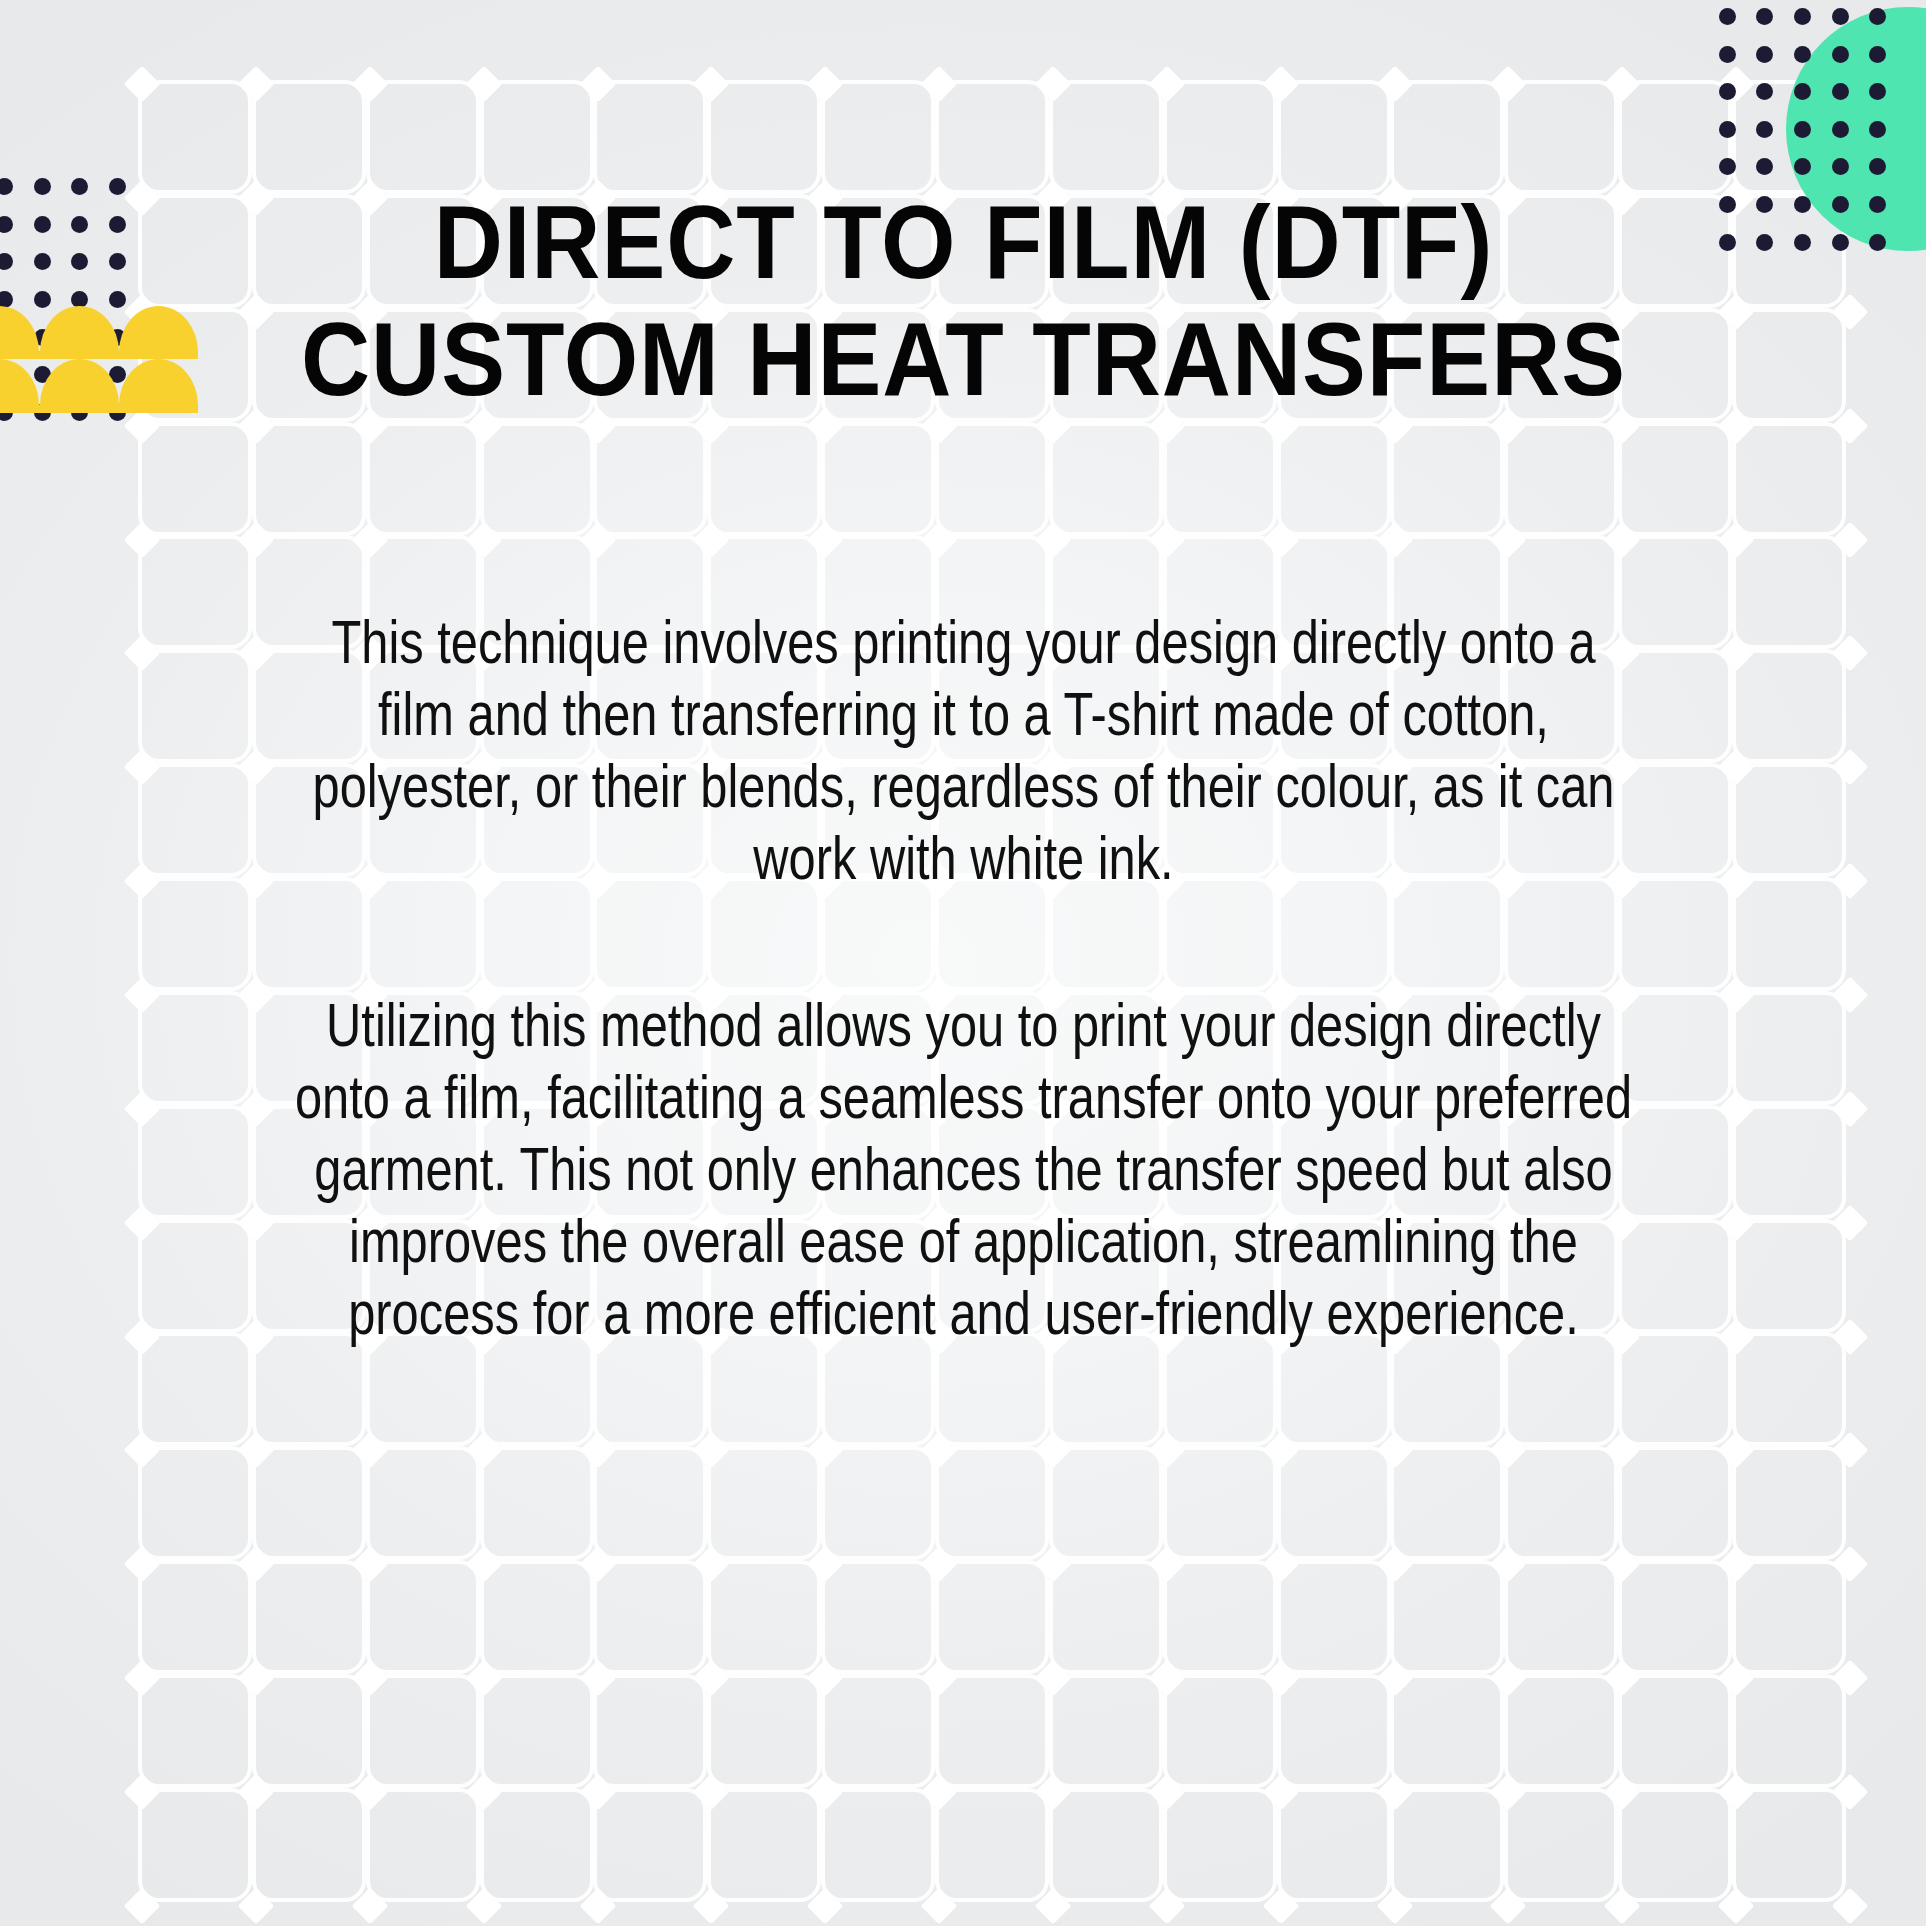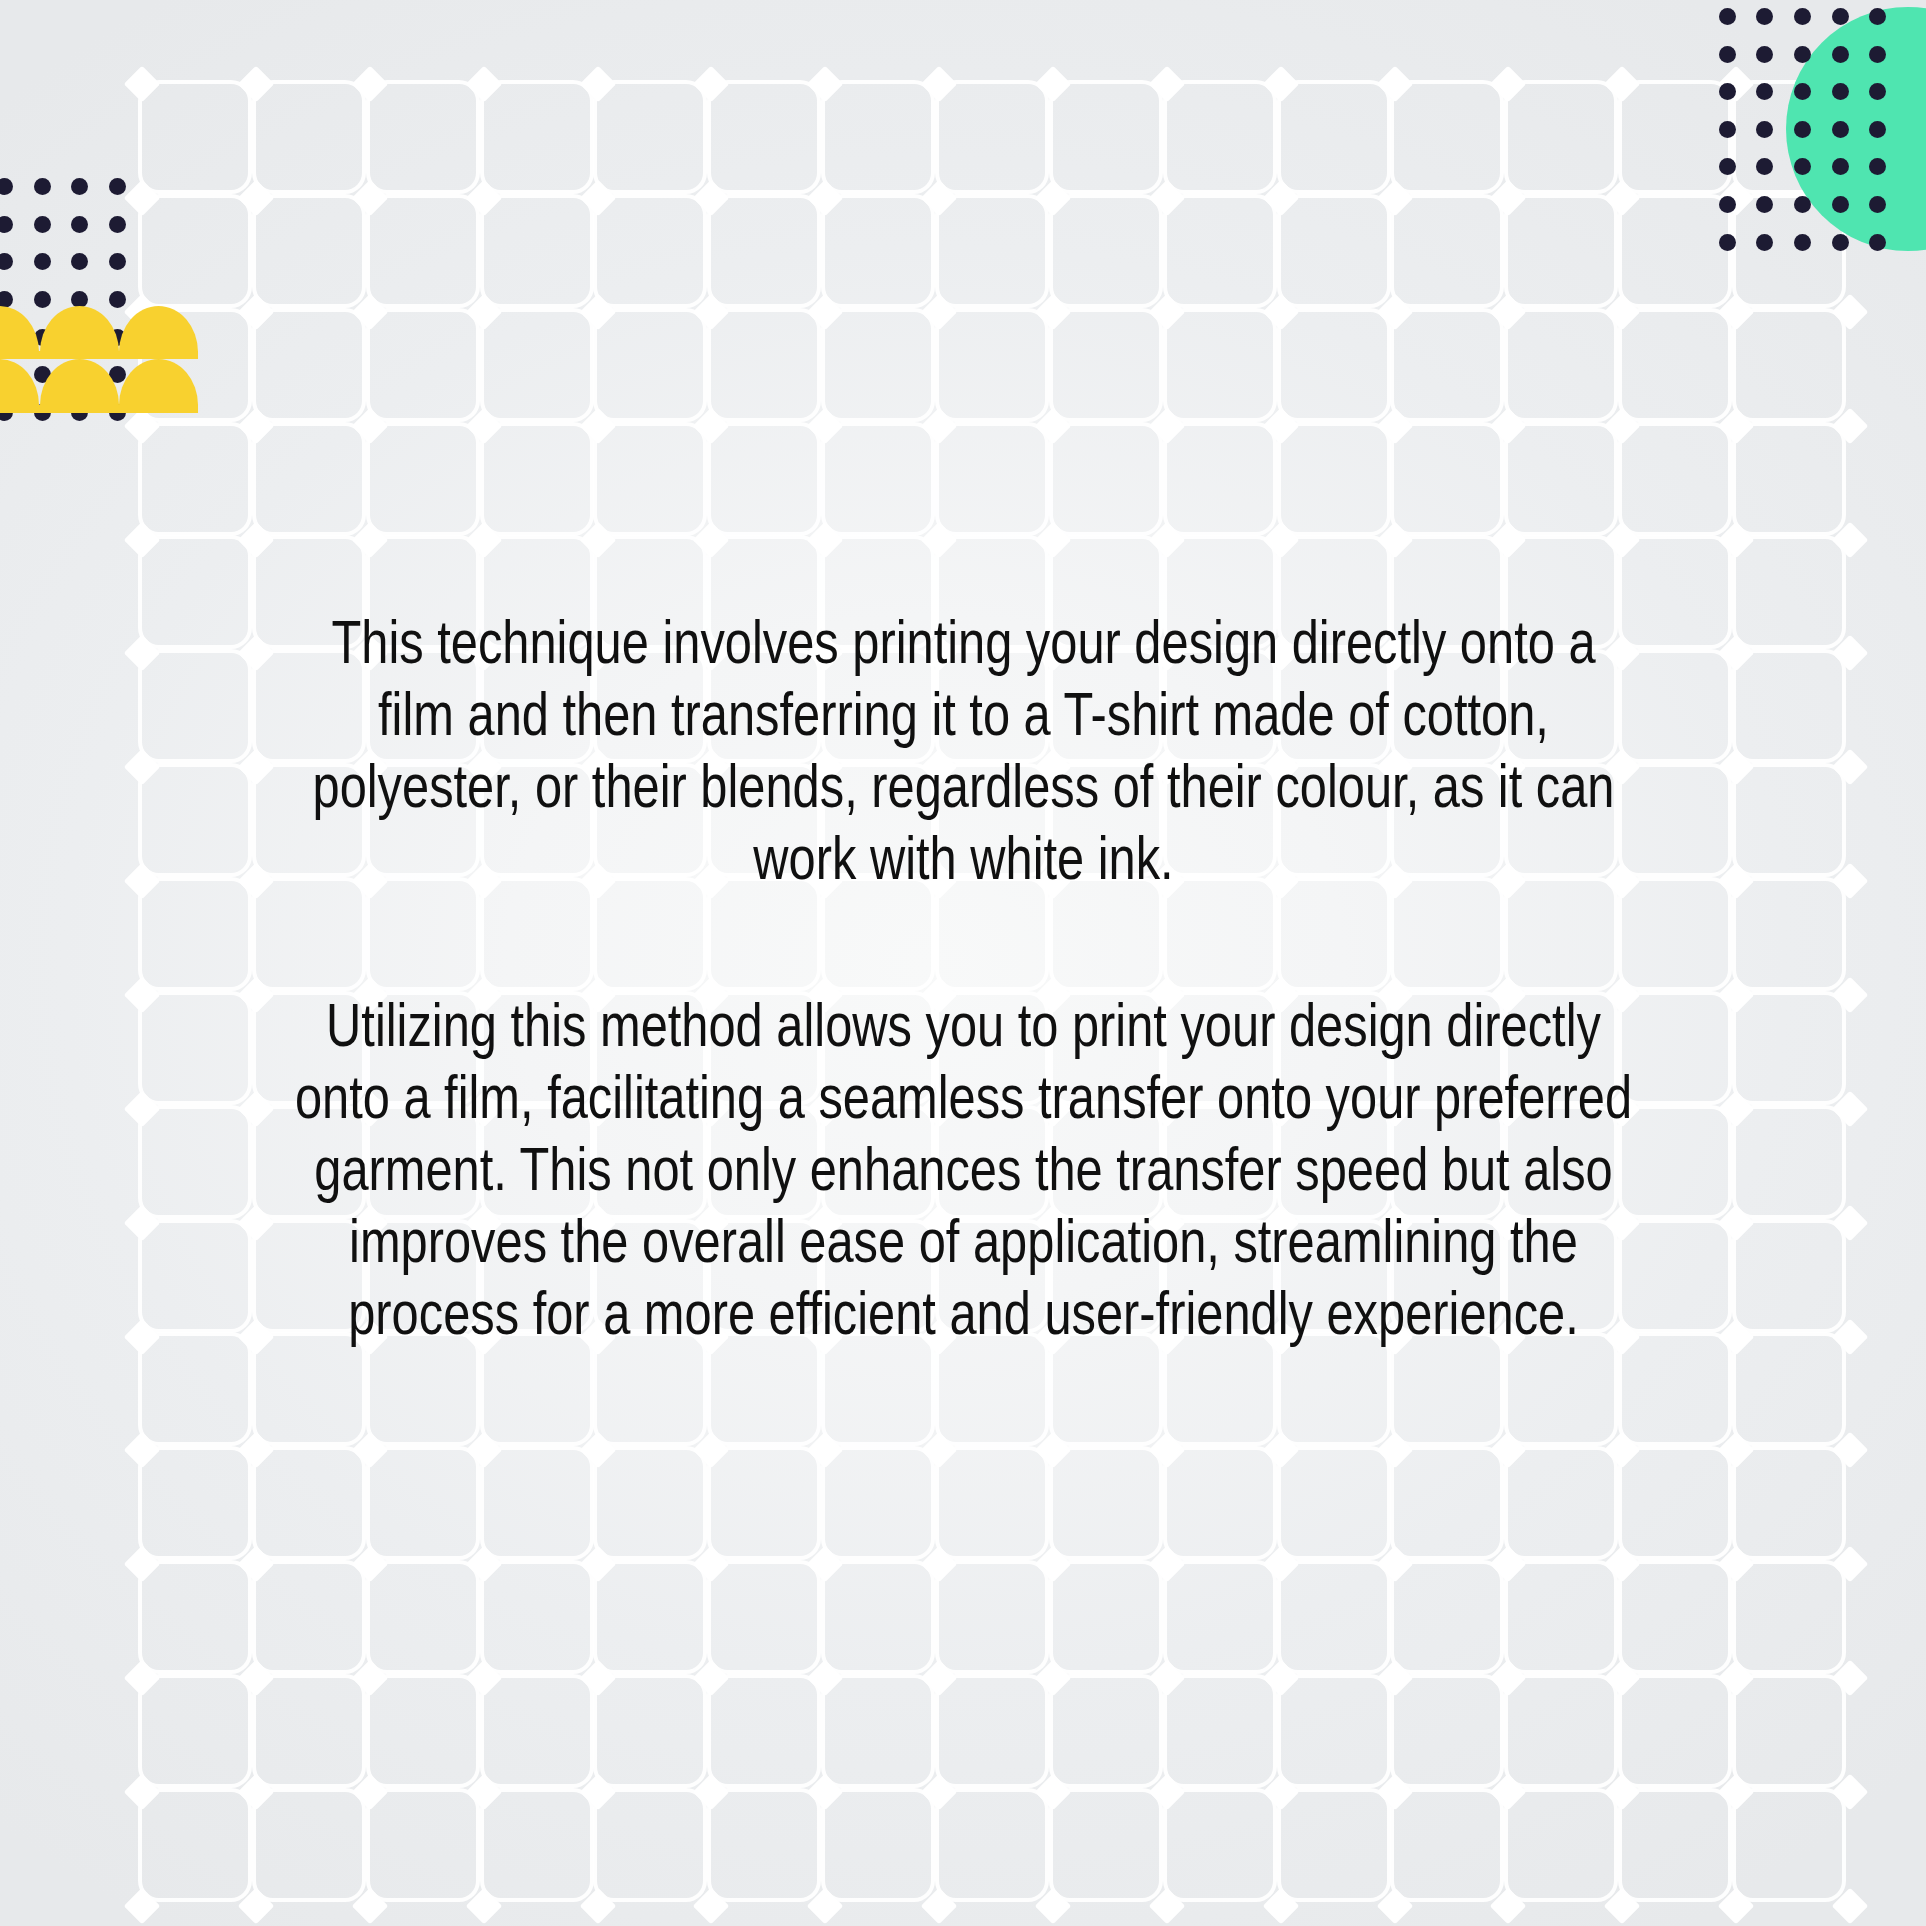--- a/index.html
+++ b/index.html
@@ -718,20 +718,24 @@
       <div class="dot" style="left: 1869px; top: 196px; width: 17px; height: 17px; background: rgb(29, 27, 51);"></div>
       <div class="dot" style="left: 1719px; top: 234px; width: 17px; height: 17px; background: rgb(29, 27, 51);"></div>
       <div class="dot" style="left: 1756px; top: 234px; width: 17px; height: 17px; background: rgb(29, 27, 51);"></div>
       <div class="dot" style="left: 1794px; top: 234px; width: 17px; height: 17px; background: rgb(29, 27, 51);"></div>
       <div class="dot" style="left: 1832px; top: 234px; width: 17px; height: 17px; background: rgb(29, 27, 51);"></div>
       <div class="dot" style="left: 1869px; top: 234px; width: 17px; height: 17px; background: rgb(29, 27, 51);"></div>
     </div>
 
   <div class="content">
 
+    <div class="title-block">
+      <div class="title-line">DIRECT TO FILM (DTF)</div>
+      <div class="title-line">CUSTOM HEAT TRANSFERS</div>
+    </div>
 
     <div class="body-block">
       <p class="para">This technique involves printing your design directly onto a film and then transferring it to a T-shirt made of cotton, polyester, or their blends, regardless of their colour, as it can work with white ink.</p>
       <p class="para">Utilizing this method allows you to print your design directly onto a film, facilitating a seamless transfer onto your preferred garment. This not only enhances the transfer speed but also improves the overall ease of application, streamlining the process for a more efficient and user-friendly experience.</p>
     </div>
 
   </div>
 
 </div>
 

